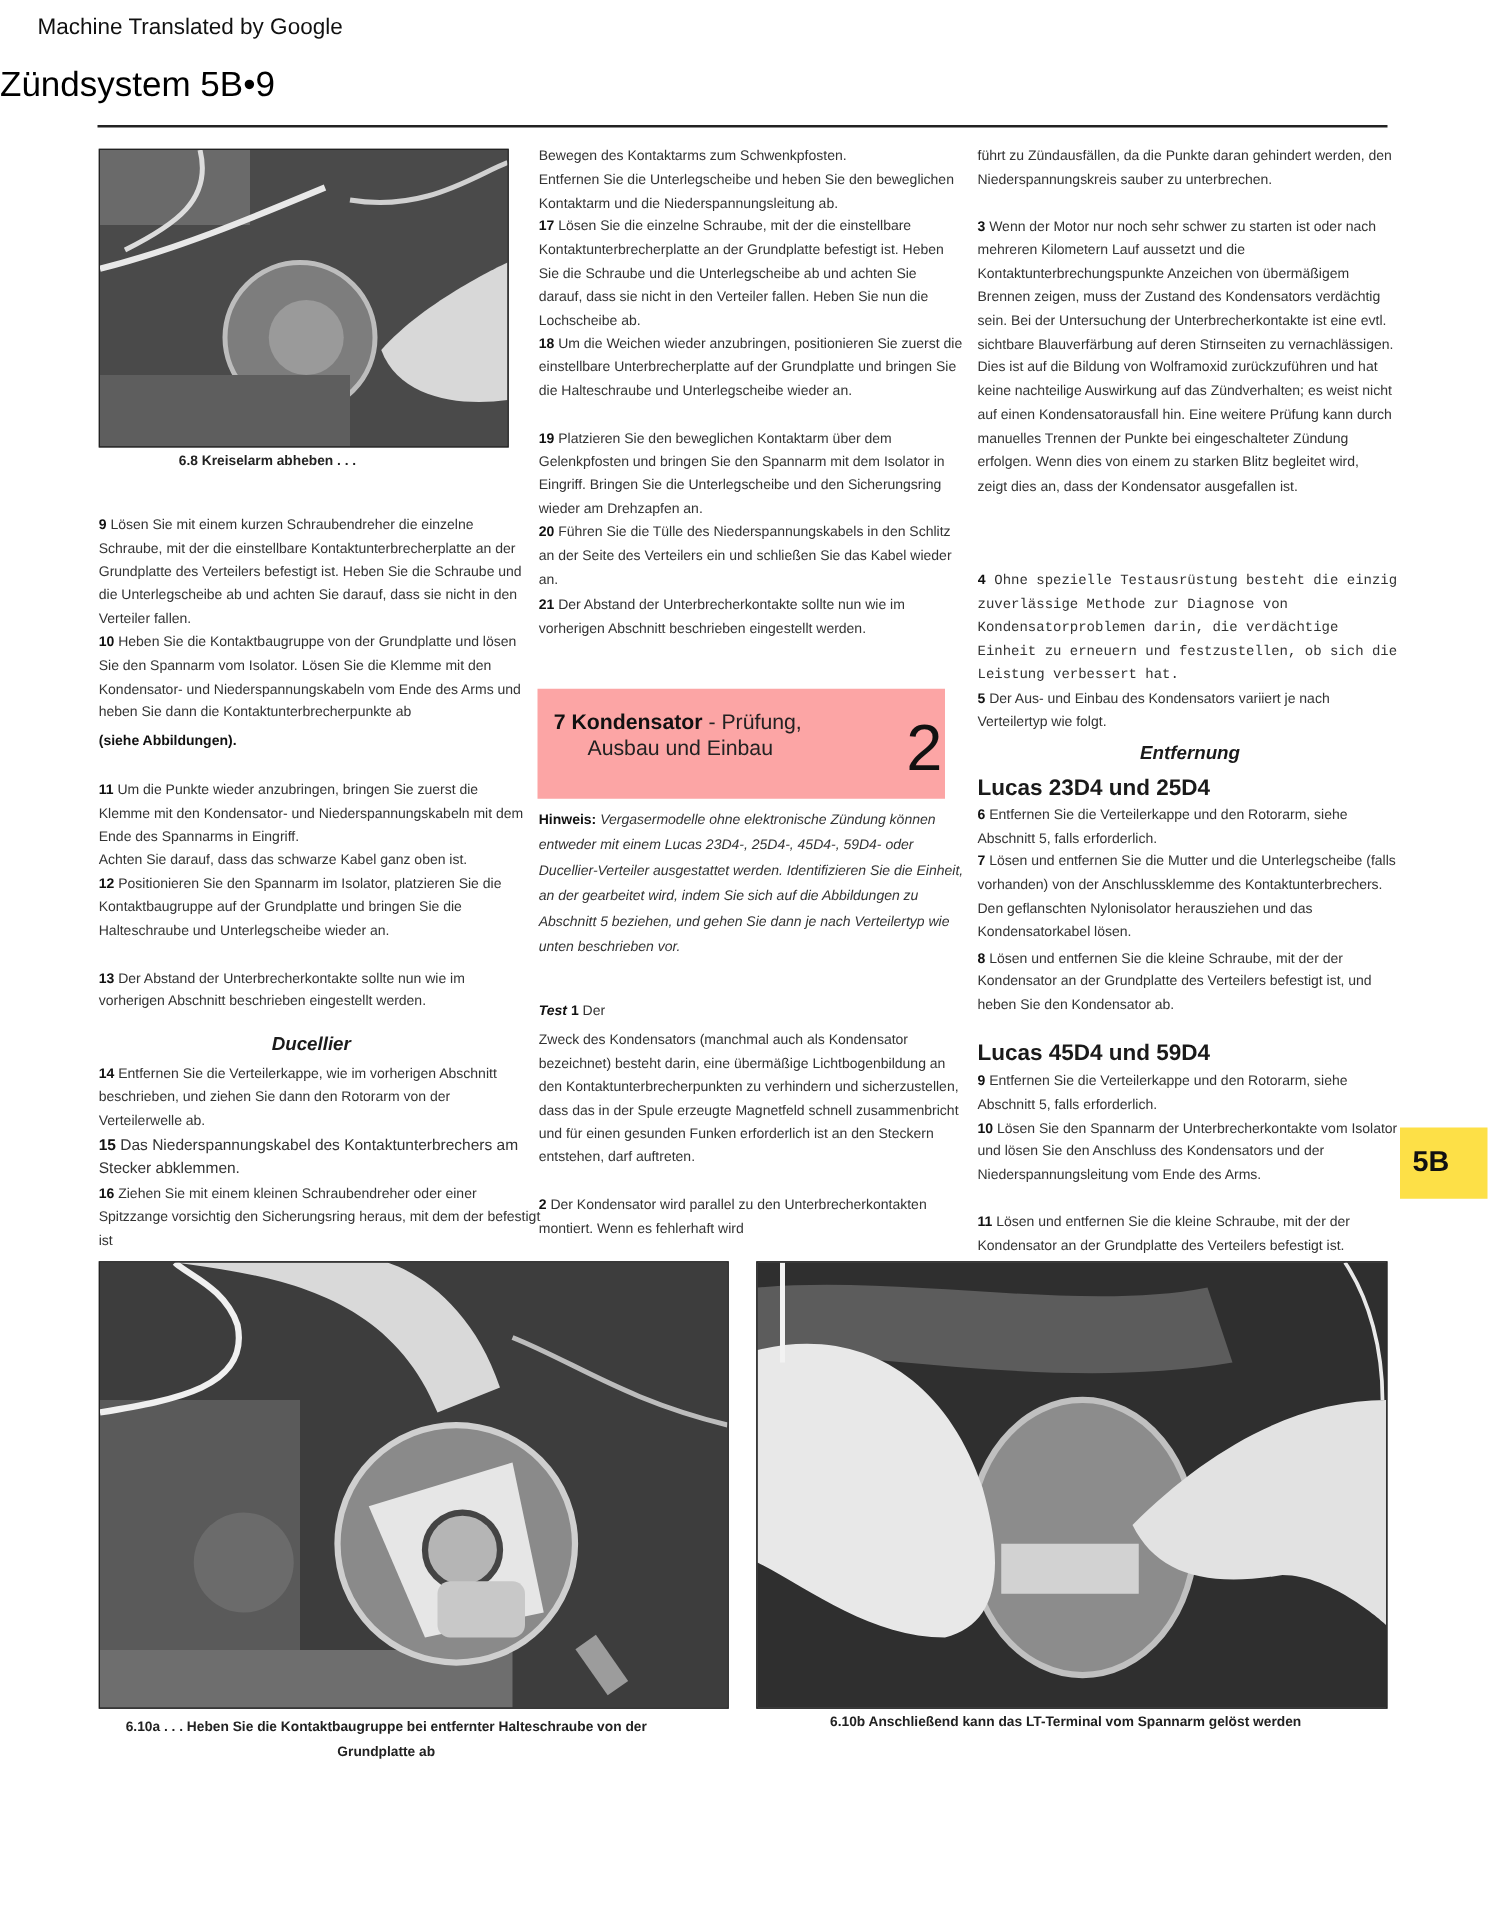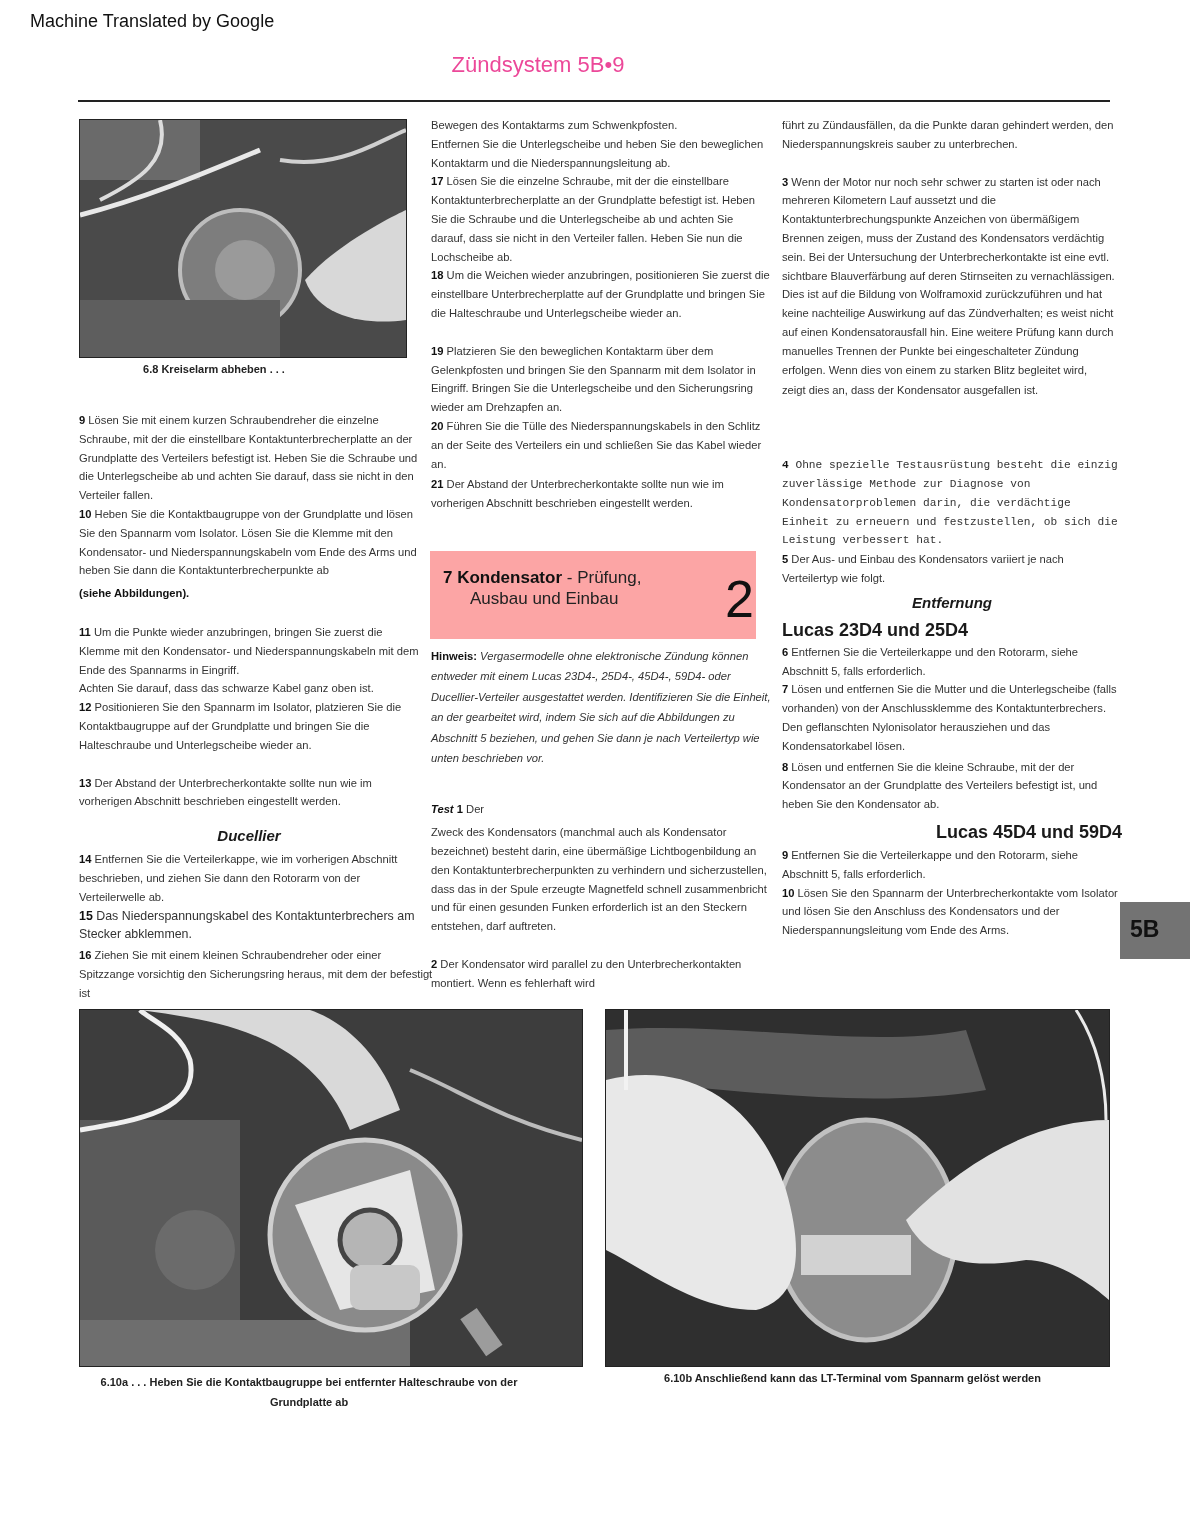--- a/index.html
+++ b/index.html
@@ -1,32 +1,32 @@
 <!DOCTYPE html>
 <html><head>
 <meta charset="utf-8">
 <style>
   html, body { margin:0; padding:0; background:#ffffff; }
   body { width:1190px; height:1530px; position:relative; overflow:hidden; font-family:"Liberation Sans", sans-serif; color:#222; }
   .abs { position:absolute; }
   .mt-banner { left:30px; top:11px; font-size:18px; color:#111; }
-  .page-header { left:0; top:52px; width:1076px; text-align:center; font-size:22px; color:#ec4899; }
+  .page-header { left:0; top:52px; width:1076px; text-align:left; font-size:28px; color:#000000; }
   .header-rule { left:78px; top:100px; width:1032px; height:2px; background:#222; }
   .p { font-size:11.2px; line-height:18.8px; margin:0; color:#333; }
   .p b { color:#111; }
   .col { position:absolute; }
   .photo { position:absolute; border:1px solid #222; overflow:hidden; background:#555; }
   .caption { position:absolute; font-size:11px; font-weight:bold; color:#222; text-align:center; line-height:20px; }
   .subhead-it { font-size:15px; font-weight:bold; font-style:italic; color:#1a1a1a;text-align:center; }
   .subhead-b { font-size:18px; font-weight:bold; color:#1a1a1a; }
   .section-box { left:430px; top:551px; width:326px; height:88px; background:#fca5a5; }
   .section-title { position:absolute; left:13px; top:16px; font-size:17px; line-height:21px; color:#222; }
   .section-title b { color:#111; }
   .section-num { position:absolute; right:2px; top:18px; font-size:52px; line-height:60px; color:#111; }
-  .tab-5b { left:1120px; top:902px; width:70px; height:57px; background:#737373; }
+  .tab-5b { left:1120px; top:902px; width:70px; height:57px; background:#fde047; }
   .tab-5b span { position:absolute; left:10px; top:14px; font-size:23px; font-weight:bold; color:#111; }
   .hinweis { font-style:italic; }
 </style>
 </head>
 <body>
 
 <div class="abs mt-banner">Machine Translated by Google</div>
 <div class="abs page-header">Zündsystem 5B•9</div>
 <div class="abs header-rule"></div>
 
@@ -88,23 +88,24 @@
   <p class="p">führt zu Zündausfällen, da die Punkte daran gehindert werden, den Niederspannungskreis sauber zu unterbrechen.</p>
   <p class="p" style="margin-top:19px;"><b>3</b><span> Wenn der Motor nur noch sehr schwer zu starten ist oder nach mehreren Kilometern Lauf aussetzt und die Kontaktunterbrechungspunkte Anzeichen von übermäßigem Brennen zeigen, muss der Zustand des Kondensators verdächtig sein. Bei der Untersuchung der Unterbrecherkontakte ist eine evtl. sichtbare Blauverfärbung auf deren Stirnseiten zu vernachlässigen. Dies ist auf die Bildung von Wolframoxid zurückzuführen und hat keine nachteilige Auswirkung auf das Zündverhalten; es weist nicht auf einen Kondensatorausfall hin. Eine weitere Prüfung kann durch manuelles Trennen der Punkte bei eingeschalteter Zündung erfolgen. Wenn dies von einem zu starken Blitz begleitet wird,</span></p>
   <p class="p" style="margin-top:2px;">zeigt dies an, dass der Kondensator ausgefallen ist.</p>
   <p class="p" style="margin-top:56px;font-family:Liberation Mono, monospace;"><b>4</b><span> Ohne spezielle Testausrüstung besteht die einzig zuverlässige Methode zur Diagnose von Kondensatorproblemen darin, die verdächtige Einheit zu erneuern und festzustellen, ob sich die Leistung verbessert hat.</span></p>
   <p class="p"><b>5</b><span> Der Aus- und Einbau des Kondensators variiert je nach Verteilertyp wie folgt.</span></p>
   <div class="subhead-it" style="margin-top:6px;">Entfernung</div>
   <div class="subhead-b" style="margin-top:9px; margin-bottom:2px;">Lucas 23D4 und 25D4</div>
   <p class="p"><b>6</b><span> Entfernen Sie die Verteilerkappe und den Rotorarm, siehe Abschnitt 5, falls erforderlich.</span></p>
   <p class="p"><b>7</b><span> Lösen und entfernen Sie die Mutter und die Unterlegscheibe (falls vorhanden) von der Anschlussklemme des Kontaktunterbrechers. Den geflanschten Nylonisolator herausziehen und das Kondensatorkabel lösen.</span></p>
   <p class="p" style="margin-top:2px;"><b>8</b><span> Lösen und entfernen Sie die kleine Schraube, mit der der Kondensator an der Grundplatte des Verteilers befestigt ist, und heben Sie den Kondensator ab.</span></p>
-  <div class="subhead-b" style="margin-top:8px; margin-bottom:3px;text-align:right;">Lucas 45D4 und 59D4</div>
+  <div class="subhead-b" style="margin-top:18px; margin-bottom:3px;">Lucas 45D4 und 59D4</div>
   <p class="p"><b>9</b><span> Entfernen Sie die Verteilerkappe und den Rotorarm, siehe Abschnitt 5, falls erforderlich.</span></p>
   <p class="p"><b>10</b><span> Lösen Sie den Spannarm der Unterbrecherkontakte vom Isolator und lösen Sie den Anschluss des Kondensators und der Niederspannungsleitung vom Ende des Arms.</span></p>
+  <p class="p" style="margin-top:19px;"><b>11</b><span> Lösen und entfernen Sie die kleine Schraube, mit der der Kondensator an der Grundplatte des Verteilers befestigt ist.</span></p>
 </div>
 
 <div class="abs tab-5b">
     <span>5B</span>
   </div>
 
 <div class="photo" style="left:79px; top:1009px; width:502px; height:356px;">
   <svg width="502" height="356">
     <rect width="502" height="356" fill="#3d3d3d"></rect>
     <rect x="0" y="110" width="160" height="200" fill="#5a5a5a"></rect>

